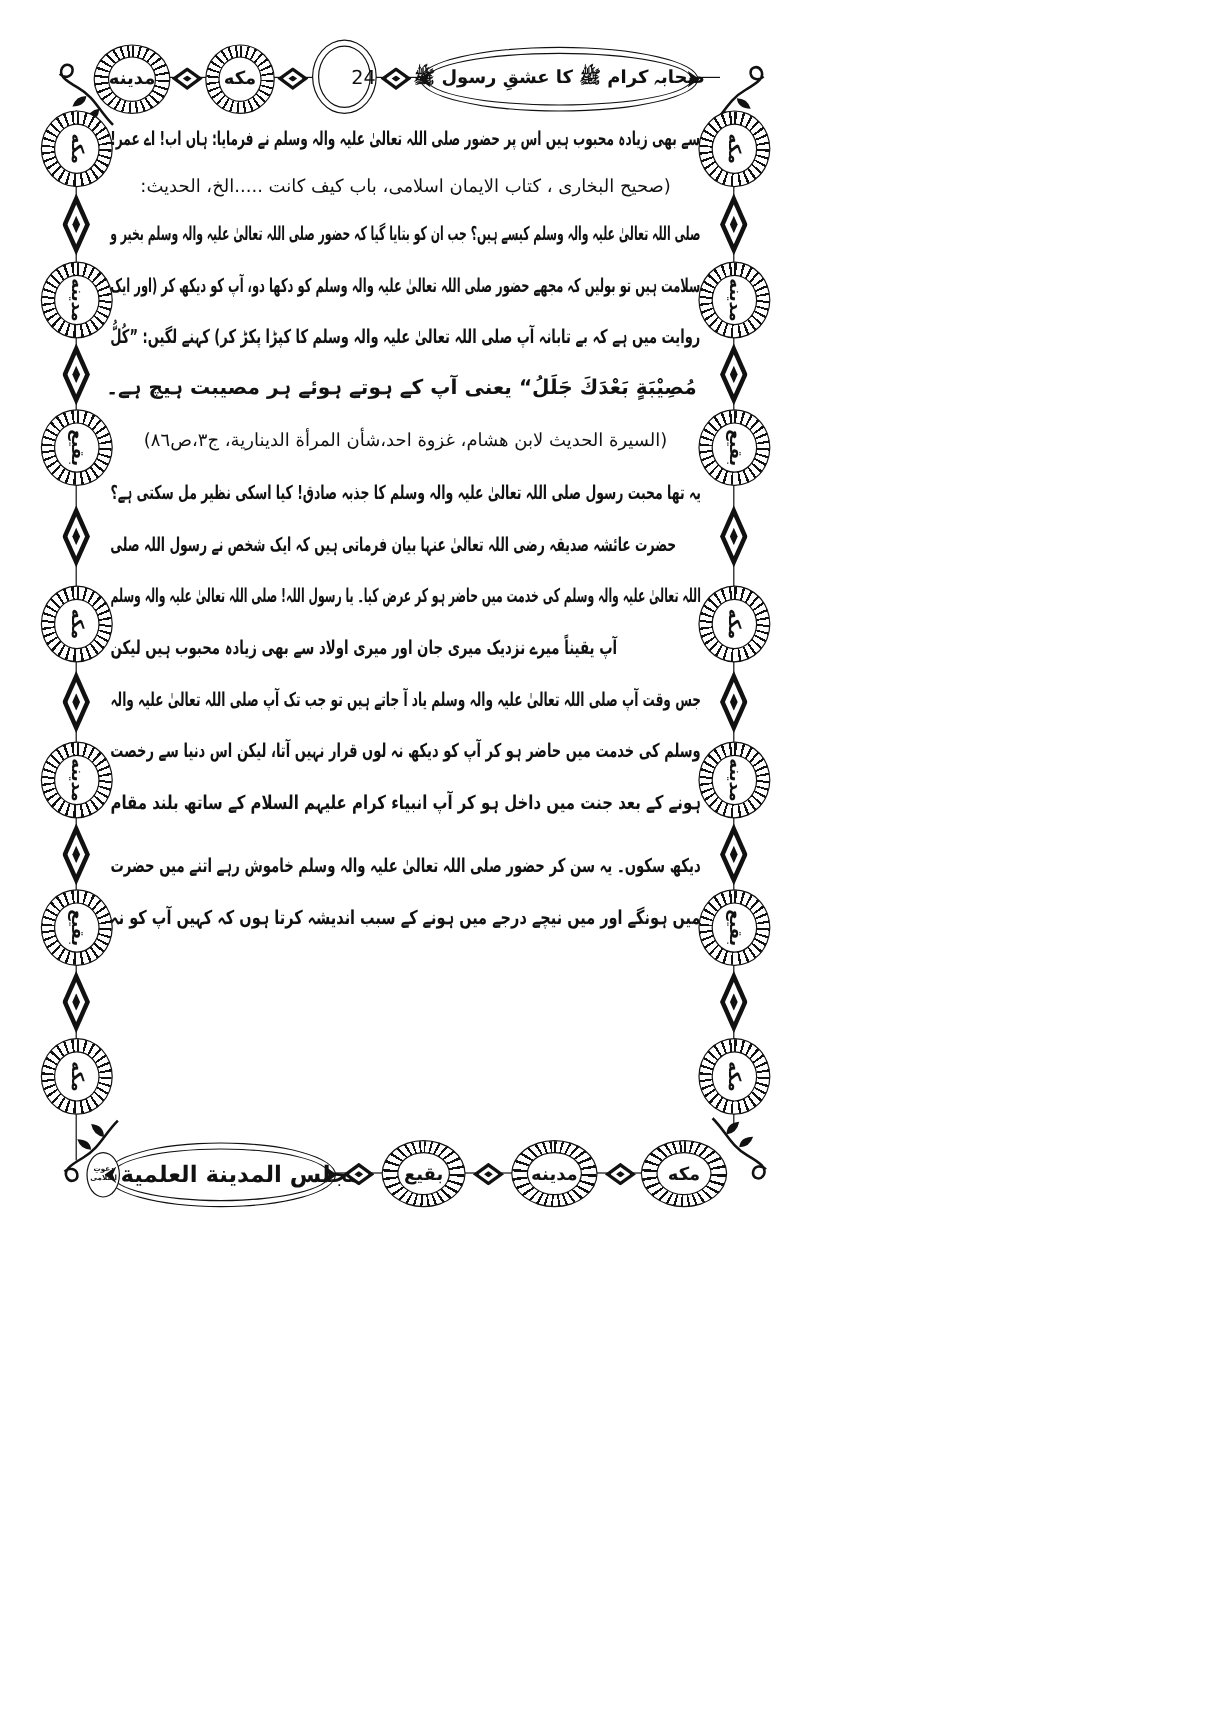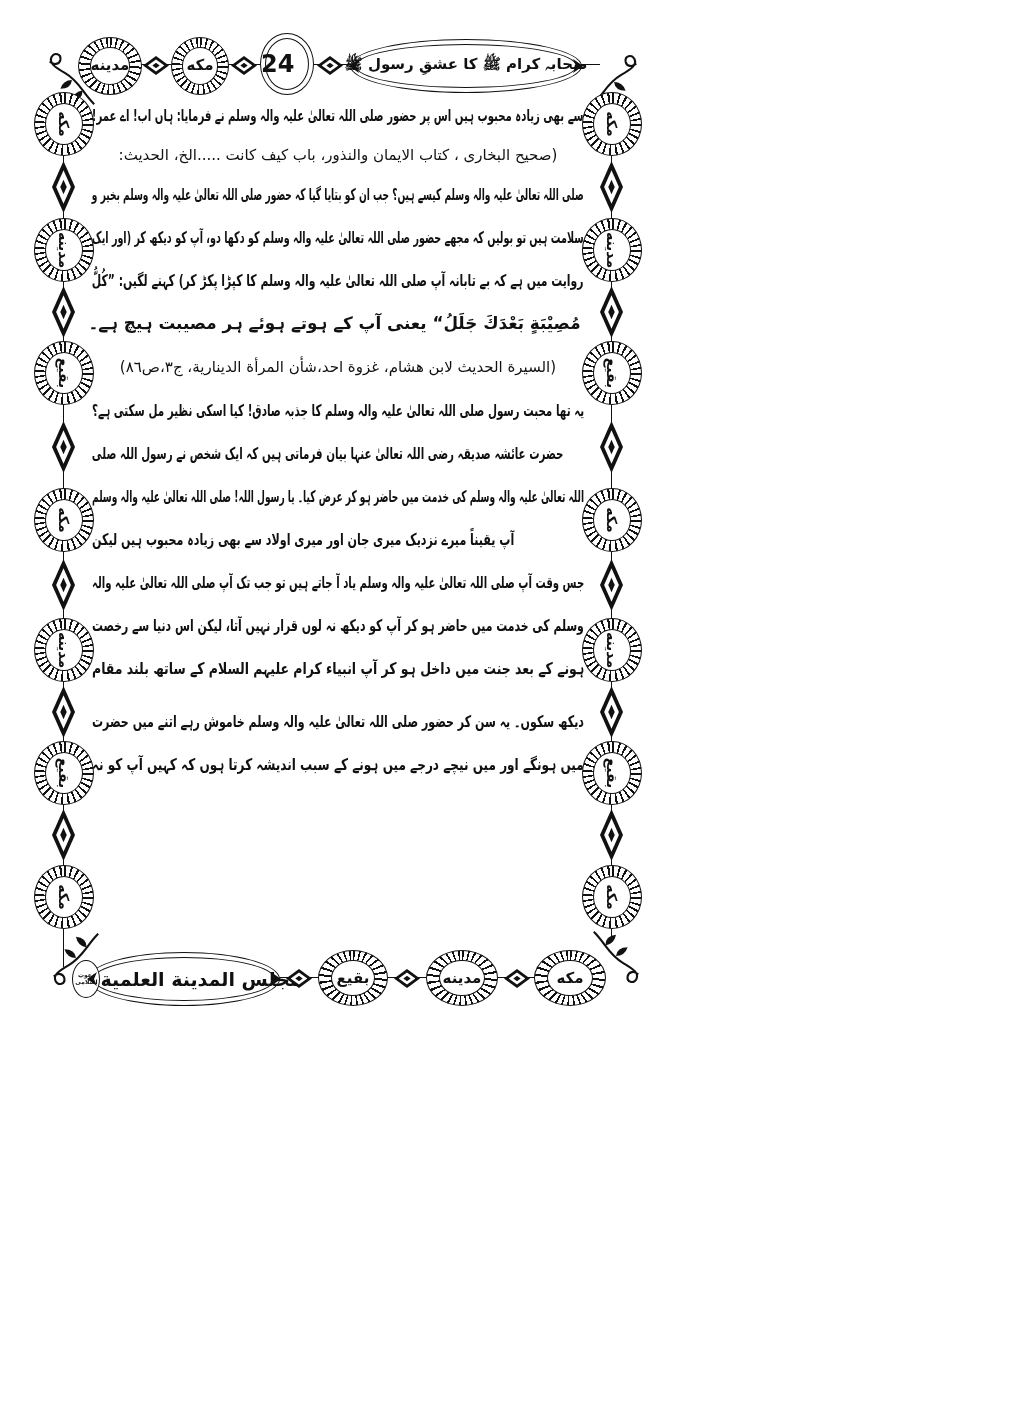--- a/index.html
+++ b/index.html
@@ -44,22 +44,22 @@
     display:flex;align-items:center;justify-content:center;box-sizing:border-box;
   }
   .cart::before{content:"";position:absolute;inset:4px;border:1.1px solid #111;border-radius:50%;}
   .cart .txt{position:relative;font-weight:700;white-space:nowrap;direction:rtl;}
   .cart .tip{position:absolute;top:50%;width:10px;height:14px;background:#111;z-index:3;}
   .cart .tip.l{left:-2px;transform:translateY(-50%);clip-path:polygon(0 50%,100% 0,70% 50%,100% 100%);}
   .cart .tip.r{right:-2px;transform:translateY(-50%);clip-path:polygon(100% 50%,0 0,30% 50%,0 100%);}
 
   .numoval{
     position:absolute;border:1.7px solid #111;border-radius:50%;background:#fff;z-index:2;
-    display:flex;align-items:center;justify-content:flex-start;box-sizing:border-box;
-    font-size:24px;font-weight:700;
+    display:flex;align-items:center;justify-content:flex-end;box-sizing:border-box;
+    font-size:16px;font-weight:400;
   }
   .numoval::before{content:"";position:absolute;inset:4px;border:1.1px solid #111;border-radius:50%;}
   .numoval span{position:relative;}
 
   
   .seal{
     flex:none;width:26px;height:36px;border:1.2px solid #111;border-radius:50%;
     display:flex;align-items:center;justify-content:center;margin-left:6px;
     font-size:6px;font-weight:700;text-align:center;line-height:1.1;direction:rtl;overflow:hidden;
     position:relative;background:#fff;
@@ -251,21 +251,21 @@
       <span class="c"></span>
     </div>
   <div class="med side" style="left:582px;top:865px;width:60px;height:64px;">
       <div class="inner">
         <span>مکه</span>
       </div>
     </div>
 
   <div class="bodytext">
     <div class="line j"><span style="display: inline-block; white-space: nowrap; transform-origin: 100% 50%; transform: scaleX(0.633205);">سے بھی زیادہ محبوب ہیں اس پر حضور صلی اللہ تعالیٰ علیہ والہ وسلم نے فرمایا: ہاں اب! اے عمر!</span></div>
-    <div class="line ref"><span style="display: inline-block; white-space: nowrap; transform-origin: 50% 50%; transform: scaleX(1);">(صحیح البخاری ، کتاب الایمان والنذور، باب کیف کانت .....الخ، الحدیث:</span></div>
+    <div class="line ref"><span style="display: inline-block; white-space: nowrap; transform-origin: 50% 50%; transform: scaleX(1);">(صحیح البخاری ، کتاب الایمان اسلامی، باب کیف کانت .....الخ، الحدیث:</span></div>
     <div class="line j"><span style="display: inline-block; white-space: nowrap; transform-origin: 100% 50%; transform: scaleX(0.56682);">صلی اللہ تعالیٰ علیہ والہ وسلم کیسے ہیں؟ جب ان کو بتایا گیا کہ حضور صلی اللہ تعالیٰ علیہ والہ وسلم بخیر و</span></div>
     <div class="line j"><span style="display: inline-block; white-space: nowrap; transform-origin: 100% 50%; transform: scaleX(0.599269);">سلامت ہیں تو بولیں کہ مجھے حضور صلی اللہ تعالیٰ علیہ والہ وسلم کو دکھا دو، آپ کو دیکھ کر (اور ایک</span></div>
     <div class="line j"><span style="display: inline-block; white-space: nowrap; transform-origin: 100% 50%; transform: scaleX(0.677686);">روایت میں ہے کہ بے تابانہ آپ صلی اللہ تعالیٰ علیہ والہ وسلم کا کپڑا پکڑ کر) کہنے لگیں: ”کُلُّ</span></div>
     <div class="line c"><span style="display: inline-block; white-space: nowrap; transform-origin: 50% 50%; transform: scaleX(0.985972);">مُصِیْبَةٍ بَعْدَكَ جَلَلُ“ یعنی آپ کے ہوتے ہوئے ہر مصیبت ہیچ ہے۔</span></div>
     <div class="line ref mt4"><span style="display: inline-block; white-space: nowrap; transform-origin: 50% 50%; transform: scaleX(1);">(السیرة الحدیث لابن هشام، غزوة احد،شأن المرأة الدیناریة، ج٣،ص٨٦)</span></div>
     <div class="line j mt4"><span style="display: inline-block; white-space: nowrap; transform-origin: 100% 50%; transform: scaleX(0.648221);">یہ تھا محبت رسول صلی اللہ تعالیٰ علیہ والہ وسلم کا جذبہ صادق! کیا اسکی نظیر مل سکتی ہے؟</span></div>
     <div class="line j ind-sm"><span style="display: inline-block; white-space: nowrap; transform-origin: 100% 50%; transform: scaleX(0.643052);">حضرت عائشہ صدیقہ رضی اللہ تعالیٰ عنہا بیان فرماتی ہیں کہ ایک شخص نے رسول اللہ صلی</span></div>
     <div class="line j"><span style="display: inline-block; white-space: nowrap; transform-origin: 100% 50%; transform: scaleX(0.566168);">اللہ تعالیٰ علیہ والہ وسلم کی خدمت میں حاضر ہو کر عرض کیا۔ یا رسول اللہ! صلی اللہ تعالیٰ علیہ والہ وسلم</span></div>
     <div class="line j ind-lg"><span style="display: inline-block; white-space: nowrap; transform-origin: 100% 50%; transform: scaleX(0.692939);">آپ یقیناً میرے نزدیک میری جان اور میری اولاد سے بھی زیادہ محبوب ہیں لیکن</span></div>
     <div class="line j"><span style="display: inline-block; white-space: nowrap; transform-origin: 100% 50%; transform: scaleX(0.632391);">جس وقت آپ صلی اللہ تعالیٰ علیہ والہ وسلم یاد آ جاتے ہیں تو جب تک آپ صلی اللہ تعالیٰ علیہ والہ</span></div>

